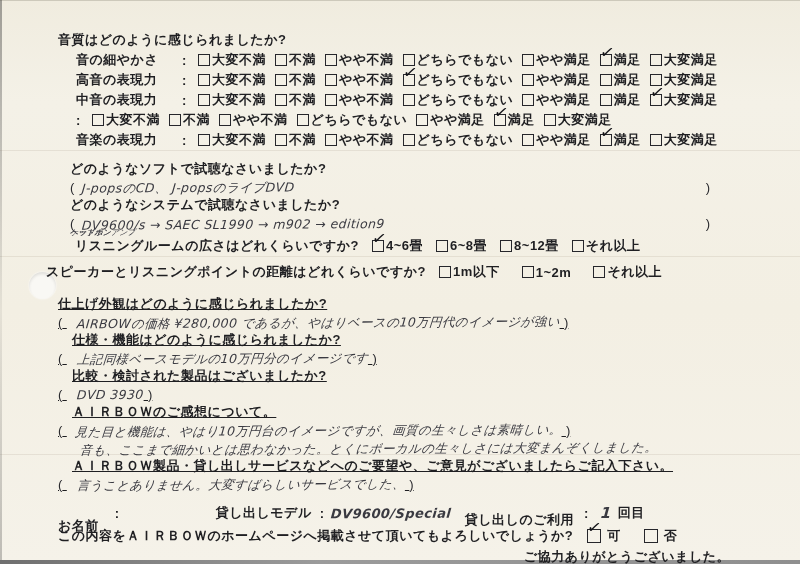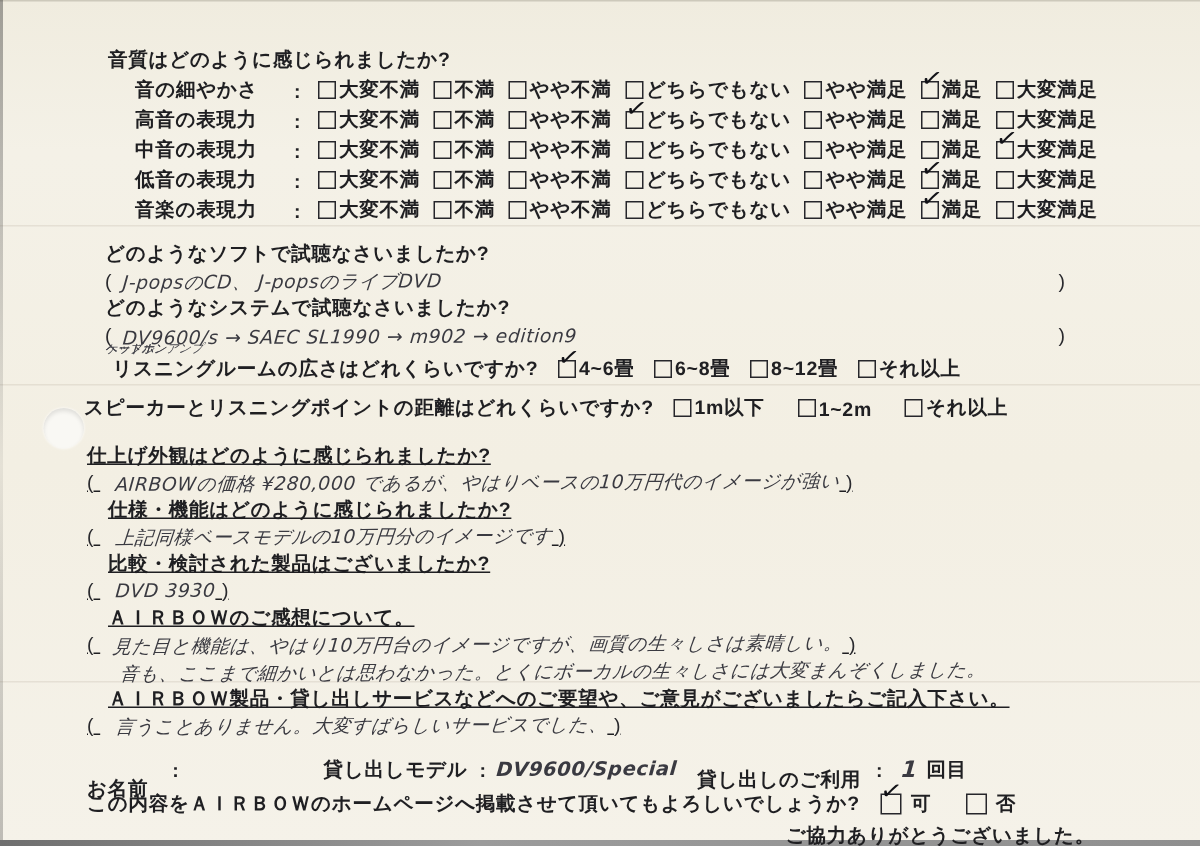--- a/index.html
+++ b/index.html
@@ -18,21 +18,21 @@
   .hole{position:absolute;left:29px;top:272px;width:27px;height:27px;border-radius:50%;
     background:#f9f8f4;box-shadow:inset 0 2px 3px rgba(0,0,0,.10), 0 0 2px rgba(255,255,255,.9);}
 
   .title{position:absolute;top:6px;left:0;width:100%;text-align:center;
     font-size:14px;font-weight:700;letter-spacing:1px;}
 
   .q{font-size:13px;font-weight:600;letter-spacing:.5px;}
   .sub{margin-left:14px;}
 
   
-  .sec-sound{position:absolute;top:31px;left:72px;}
+  .sec-sound{position:absolute;top:31px;left:58px;}
   .rrow{display:flex;align-items:center;height:20px;font-size:13px;font-weight:600;letter-spacing:.5px;}
   .rrows{margin-left:18px;margin-top:1px;}
   .rlabel{display:inline-block;width:106px;}
   .rcolon{display:inline-block;width:16px;}
   .opt{display:inline-flex;align-items:center;margin-right:9px;white-space:nowrap;}
   .cb{position:relative;display:inline-block;width:10px;height:10px;border:1.6px solid #26262b;
     margin-right:2px;flex:none;background:transparent;}
   .tick{position:absolute;left:-1px;top:-11px;font-size:17px;line-height:17px;color:#121217;
     transform:rotate(10deg);font-weight:400;font-style:normal;}
 
@@ -45,21 +45,21 @@
   .sec-soft{position:absolute;top:160px;left:70px;width:640px;}
   .sec-soft .ln{height:18px;}
   .ans-sys{position:relative;}
   .anno{position:absolute;top:13px;font-size:8px;color:#46464d;font-style:italic;letter-spacing:0;}
   .anno:nth-of-type(1){left:116px;}
   .anno:nth-of-type(2){left:238px;}
   .anno:nth-of-type(3){left:354px;}
   .optline{display:flex;align-items:center;margin-top:4px;height:19px;}
   .optline .opt{margin-left:13px;margin-right:0;font-size:13px;font-weight:600;letter-spacing:.5px;}
 
-  .sec-dist{position:absolute;top:263px;left:56px;width:700px;display:flex;align-items:center;}
+  .sec-dist{position:absolute;top:263px;left:46px;width:700px;display:flex;align-items:center;}
   .sec-dist .opt{margin-left:13px;font-size:13px;font-weight:600;letter-spacing:.5px;}
 
   .sec-main{position:absolute;top:295px;left:58px;width:700px;}
   .sec-main .ln{height:18px;display:block;text-decoration:underline;}
   .aw{width:604px;}
   .aw2{width:592px;}
   .cont{margin-left:22px;}
 
   .sec-footer{position:absolute;top:503px;left:58px;width:706px;}
   .f1{display:flex;align-items:center;height:20px;font-size:13px;font-weight:600;letter-spacing:.5px;}
@@ -187,21 +187,20 @@
             <span class="olabel">満足</span>
           </span>
           <span class="opt">
             <span class="cb on">
               <span class="tick">✓</span>
             </span>
             <span class="olabel">大変満足</span>
           </span>
         </div>
         <div class="rrow">
-          <span class="rlabel">低音の表現力</span>
           <span class="rcolon">:</span>
           <span class="opt">
             <span class="cb"></span>
             <span class="olabel">大変不満</span>
           </span>
           <span class="opt">
             <span class="cb"></span>
             <span class="olabel">不満</span>
           </span>
           <span class="opt">

